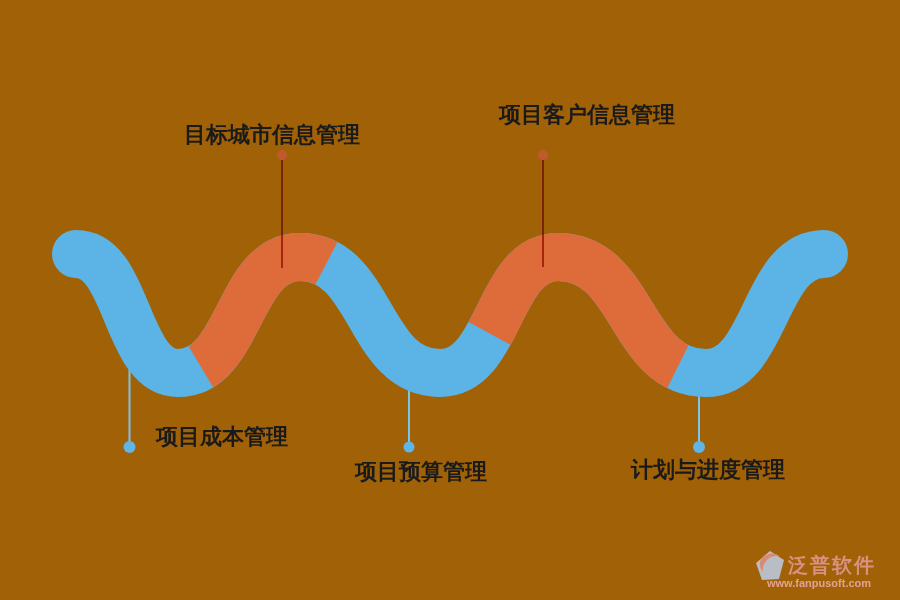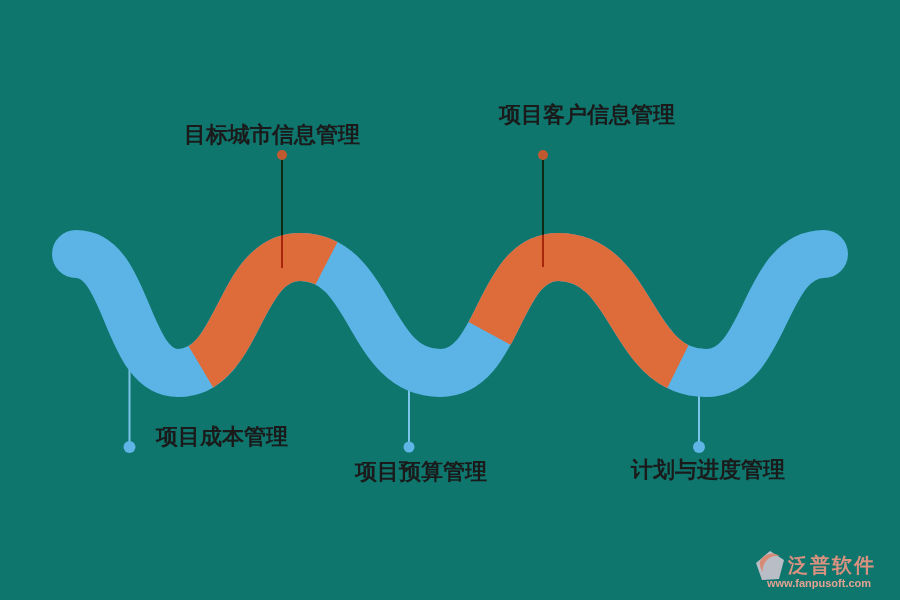--- a/index.html
+++ b/index.html
@@ -8,21 +8,21 @@
     width: 900px;
     height: 600px;
     background: #ffffff;
     overflow: hidden;
     font-family: "Liberation Sans", sans-serif;
   }
   .stage {
     position: relative;
     width: 900px;
     height: 600px;
-    background: #0f766e;
+    background: #a16207;
   }
   svg { display: block; }
   .label-text {
     font-family: "Liberation Sans", sans-serif;
     font-size: 22px;
     font-weight: bold;
   }
   .logo-title {
     font-family: "Liberation Sans", sans-serif;
     font-size: 20px;

